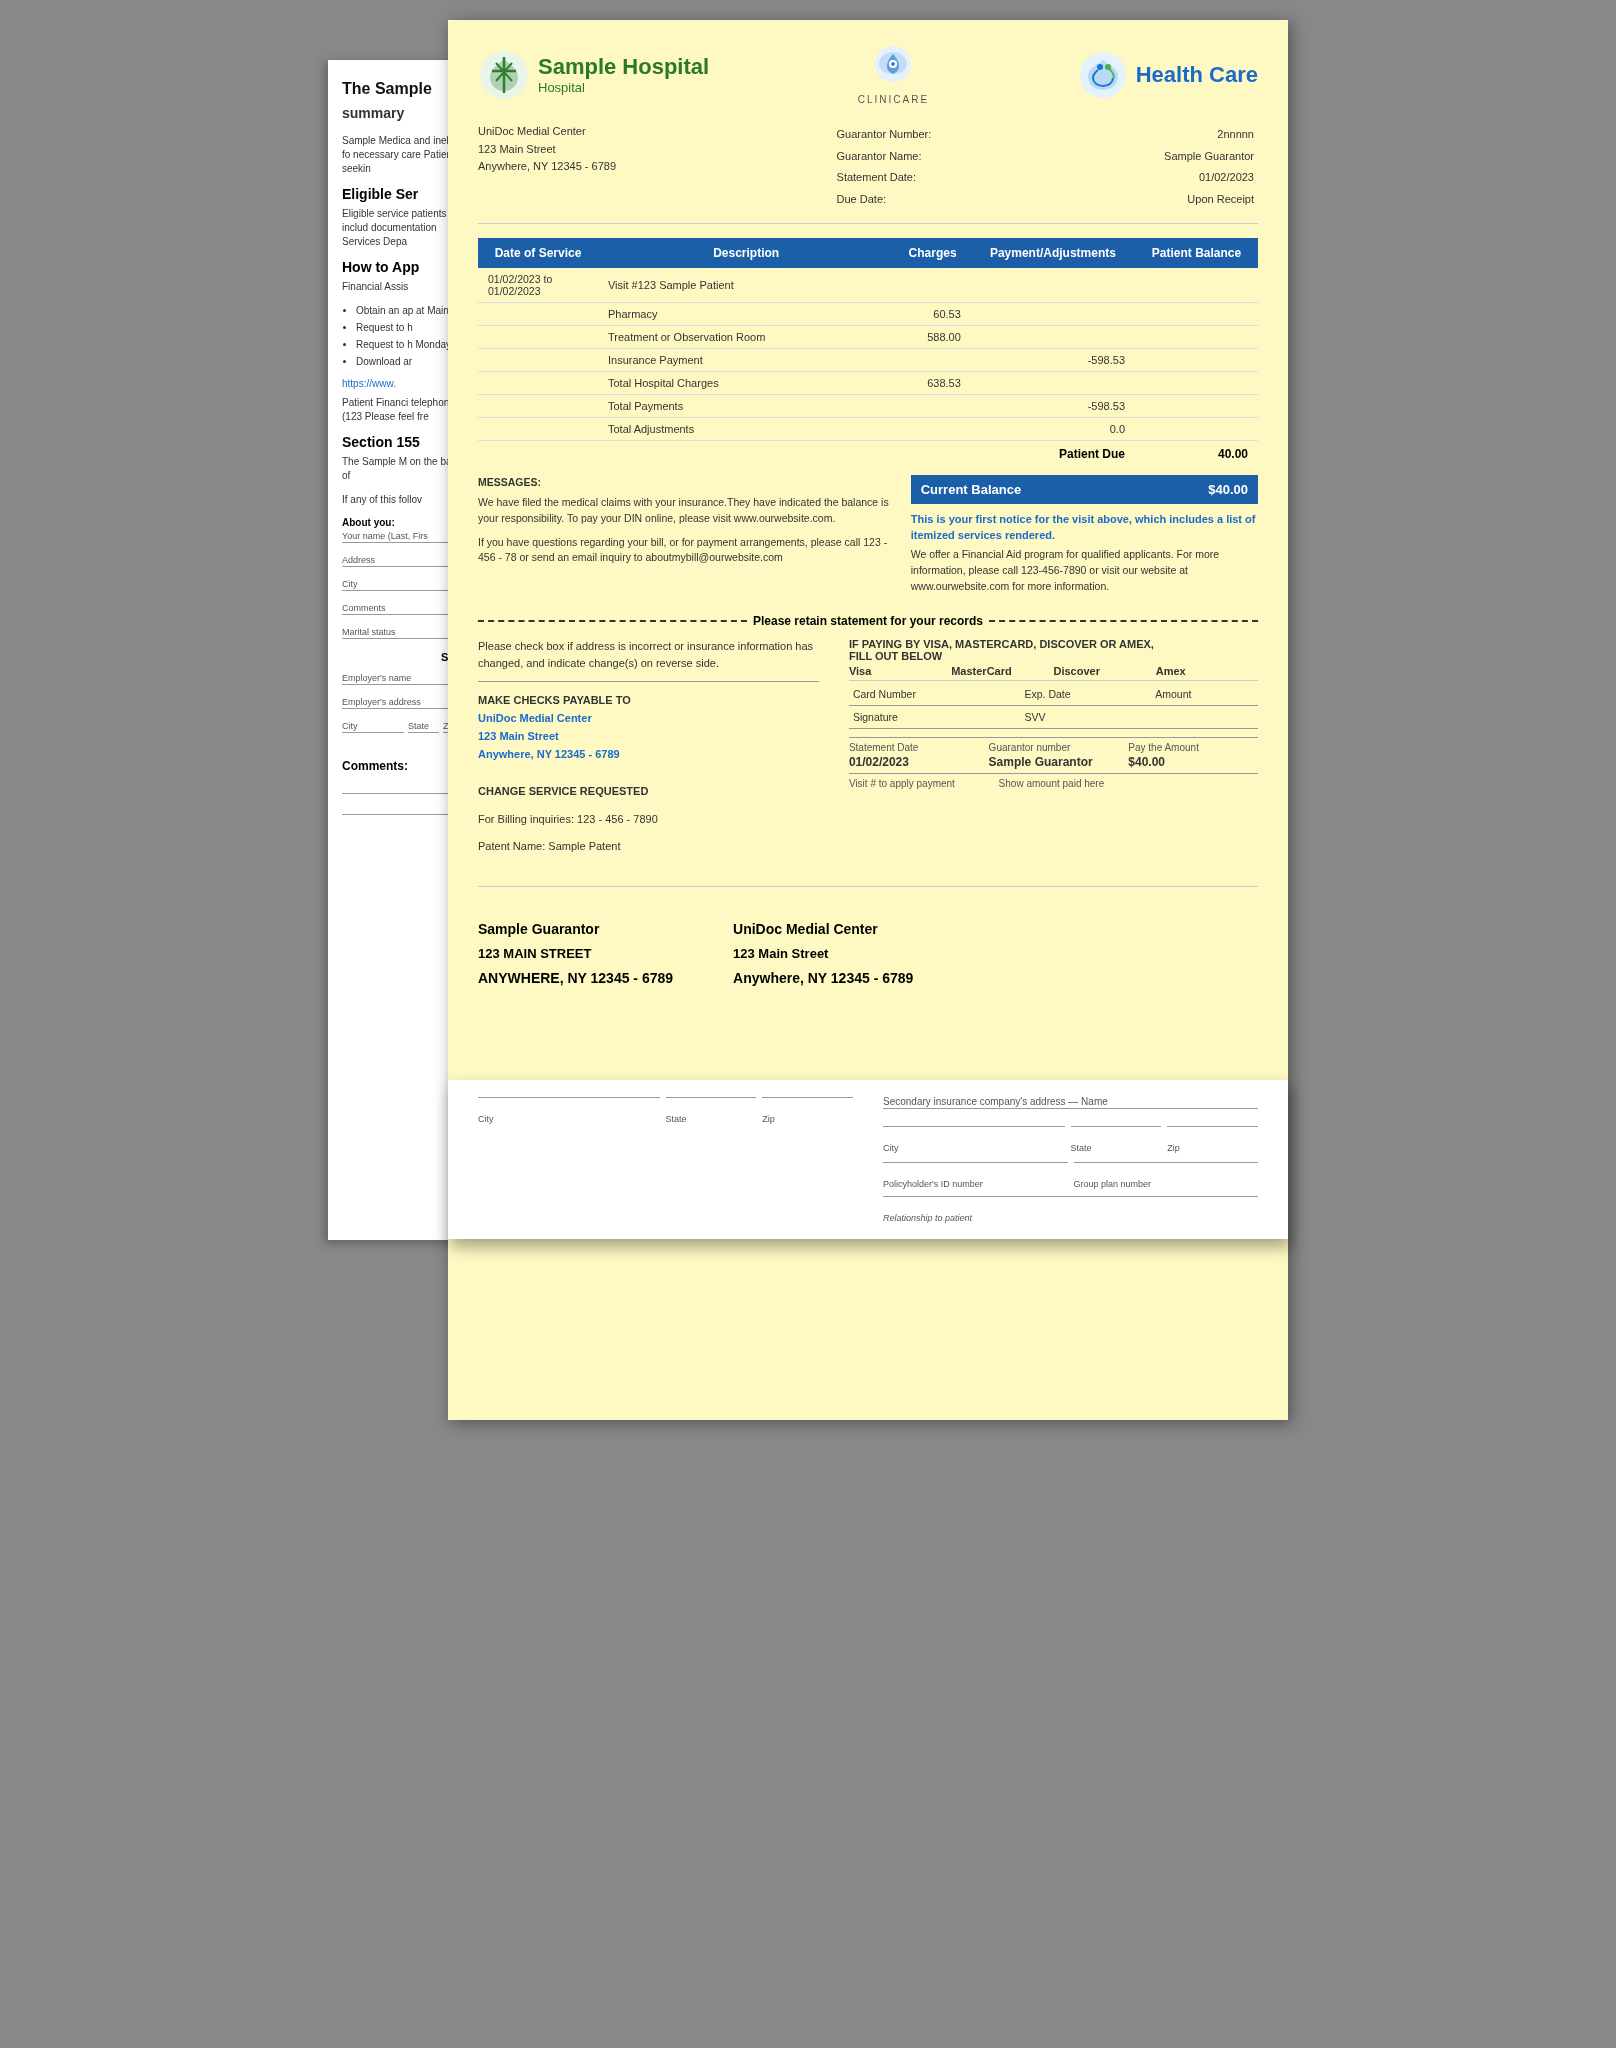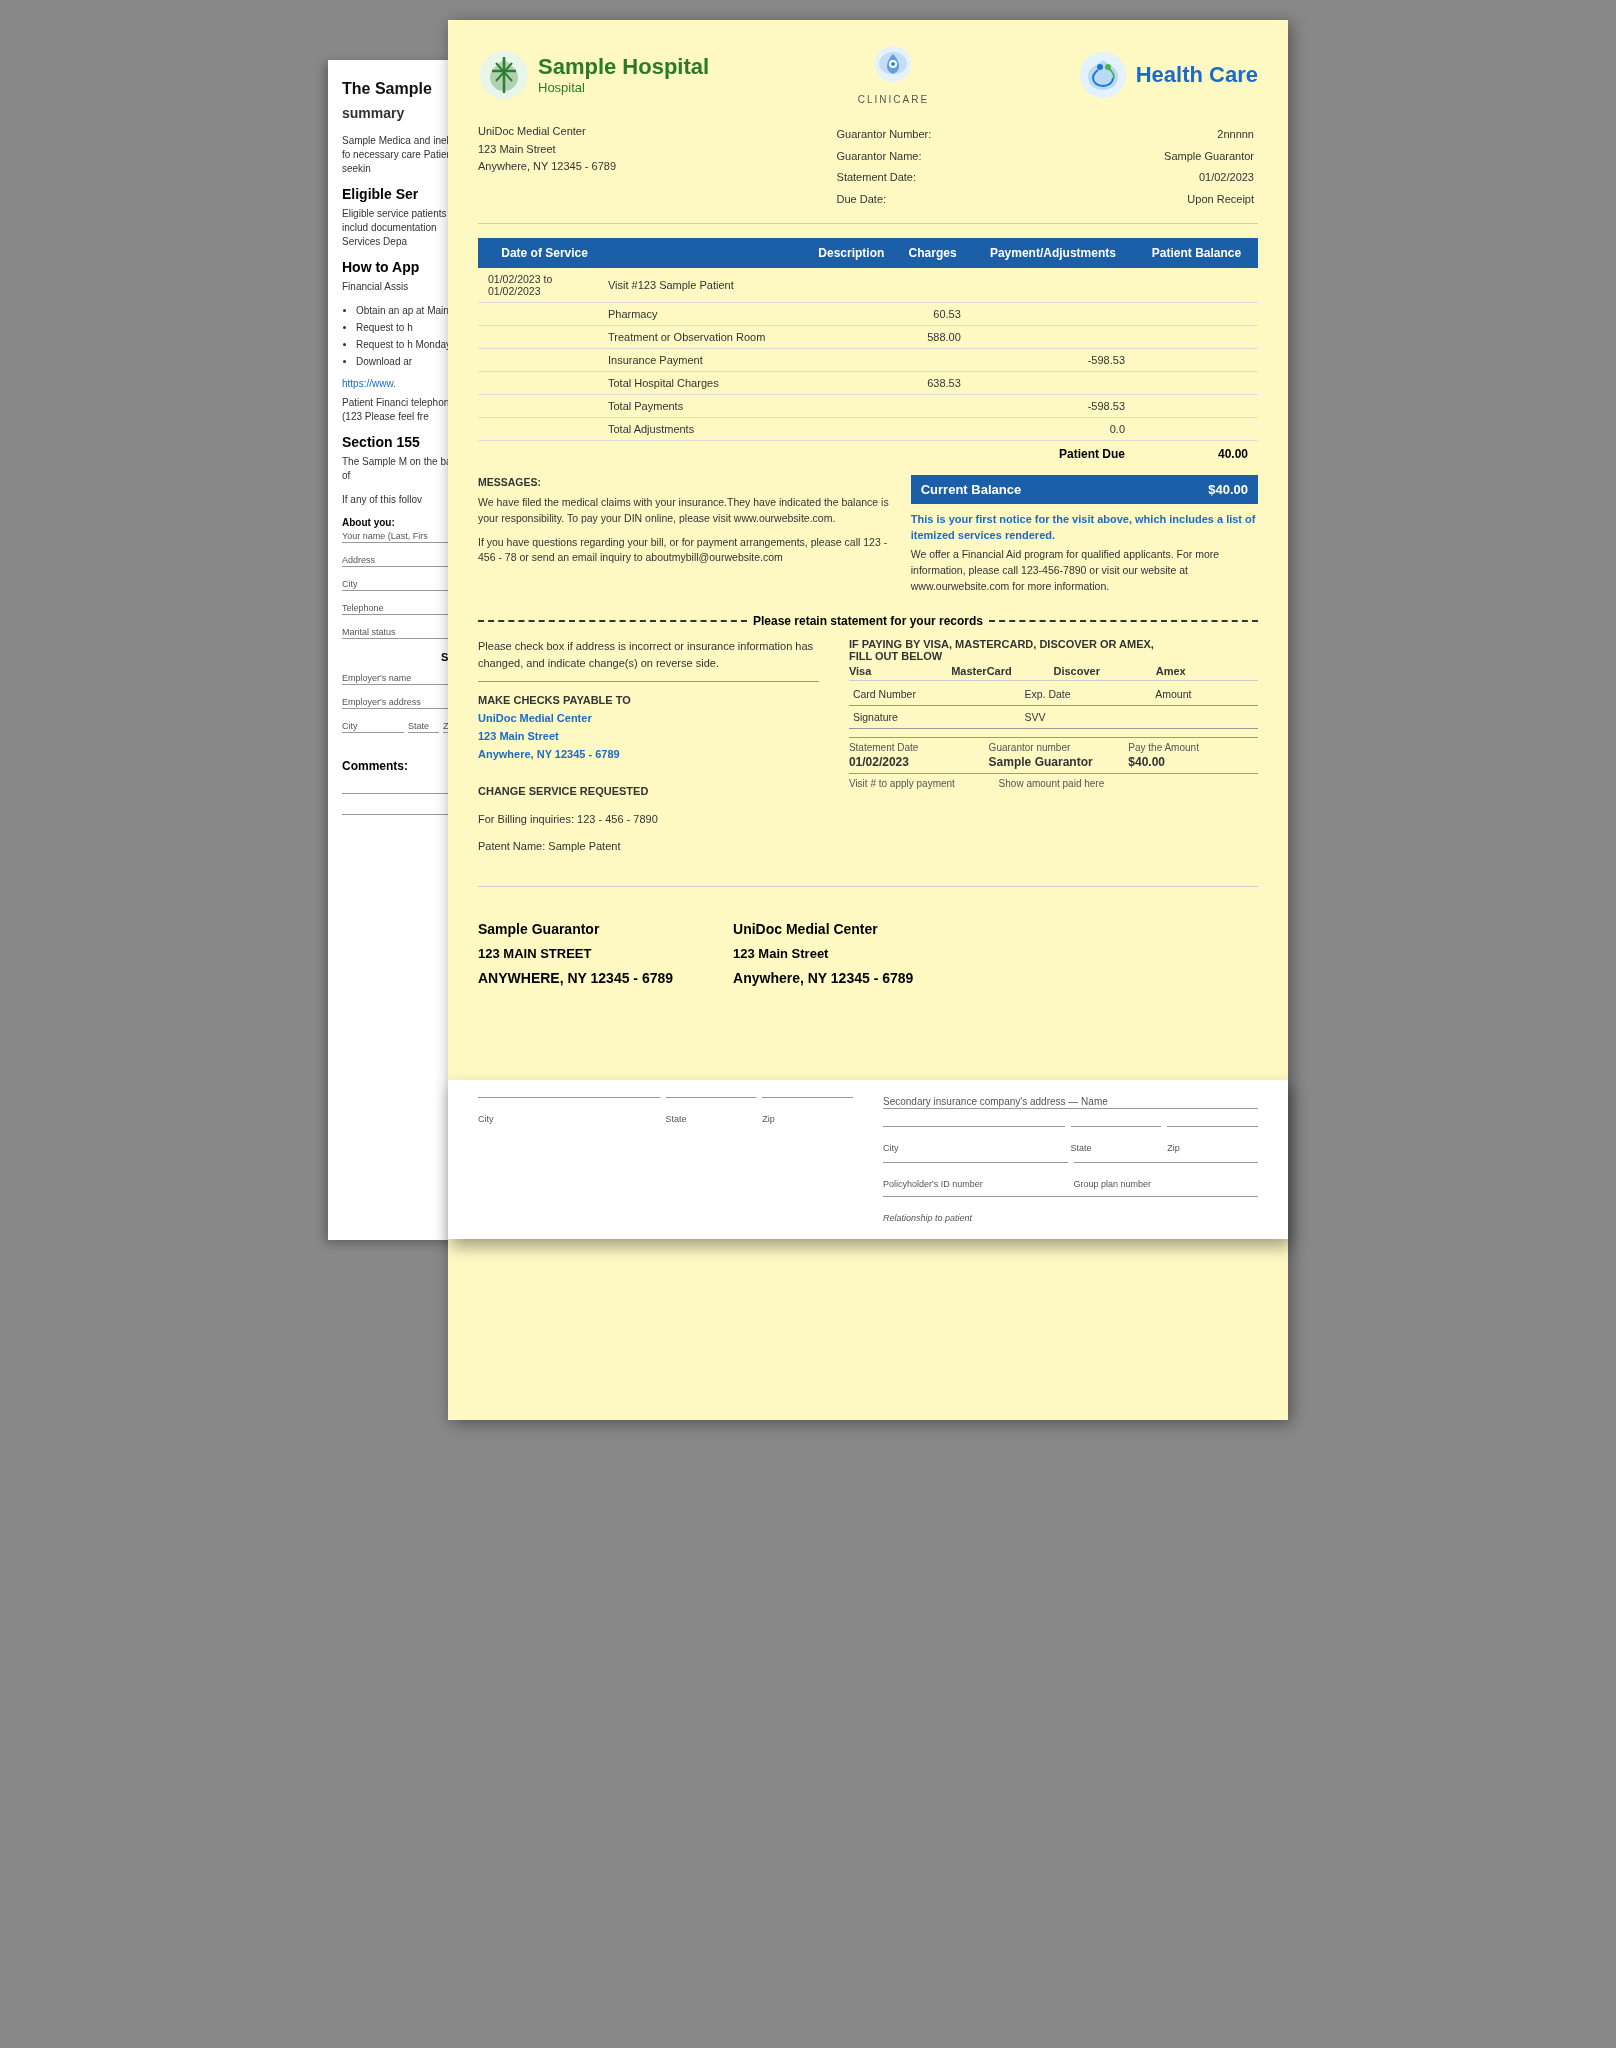--- a/index.html
+++ b/index.html
@@ -182,21 +182,21 @@
       width: 100%;
       border-collapse: collapse;
       margin-bottom: 4px;
     }
     .billing-table thead tr {
       background: #1a5fa8;
       color: white;
     }
     .billing-table thead th {
       padding: 8px 10px;
-      text-align: right;
+      text-align: center;
       font-size: 12px;
       font-weight: bold;
     }
     .billing-table thead th.center {
       text-align: center;
     }
     .billing-table tbody tr {
       border-bottom: 1px solid #ddd;
     }
     .billing-table tbody td {
@@ -420,21 +420,21 @@
     <p style="margin-top:6px;">Patient Financi telephone (123 Please feel fre</p>
 
     <div class="section-title" style="margin-top:10px;">Section 155</div>
     <p>The Sample M on the basis of</p>
     <p style="margin-top:6px;">If any of this follov</p>
 
     <div class="bold-label">About you:</div>
     <span class="form-label">Your name (Last, Firs</span>
     <span class="form-label">Address</span>
     <span class="form-label">City</span>
-    <span class="form-label">Telephone</span>
+    <span class="form-label">Comments</span>
     <span class="form-label">Marital status</span>
     <div style="text-align:right;font-size:11px;font-weight:bold;margin-bottom:10px;">Single</div>
     <span class="form-label">Employer's name</span>
     <span class="form-label">Employer's address</span>
     <div style="display:flex;gap:4px;">
       <span style="flex:2;" class="form-label">City</span>
       <span style="flex:1;" class="form-label">State</span>
       <span style="flex:1;" class="form-label">Zip</span>
     </div>
 

